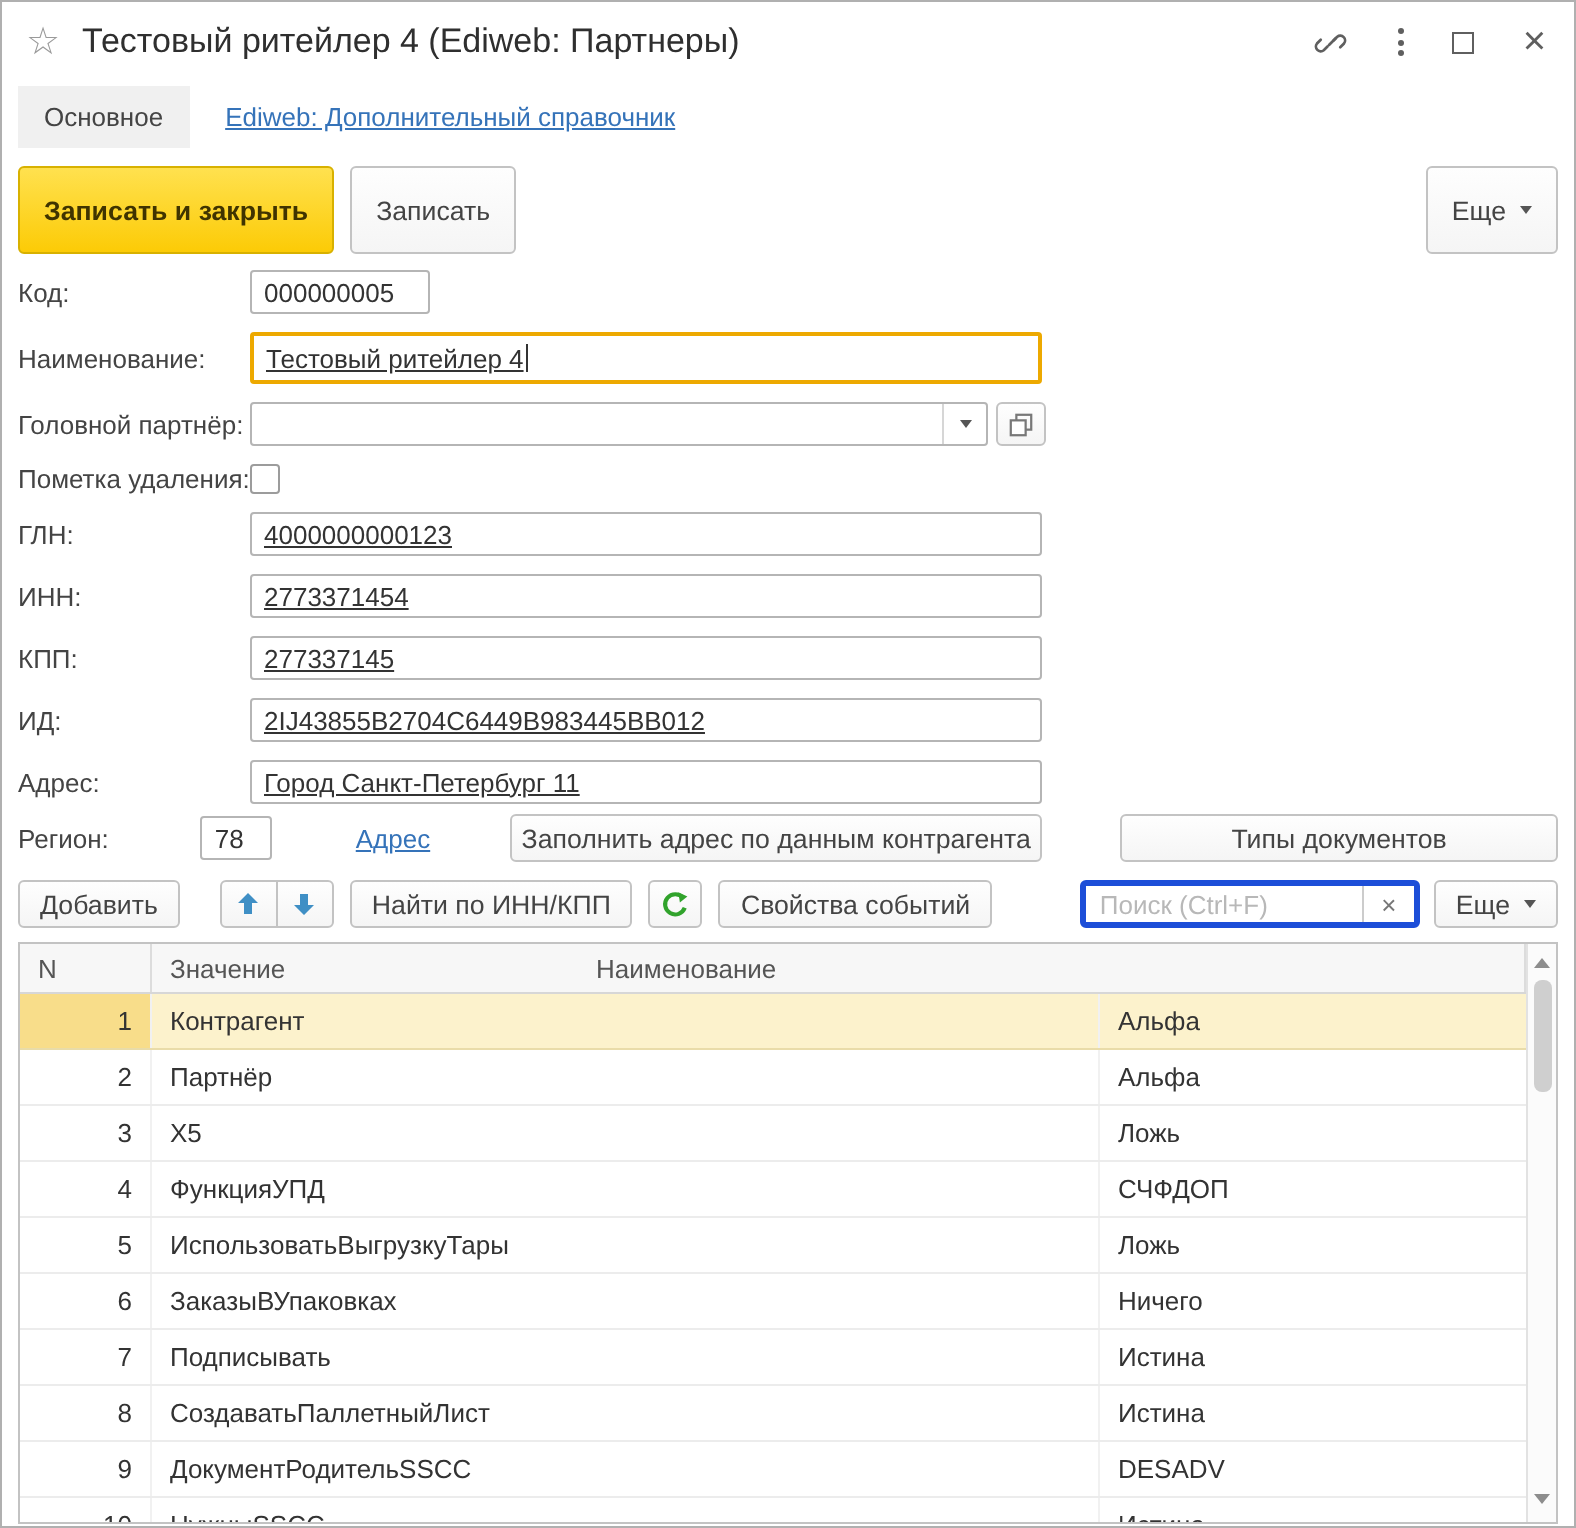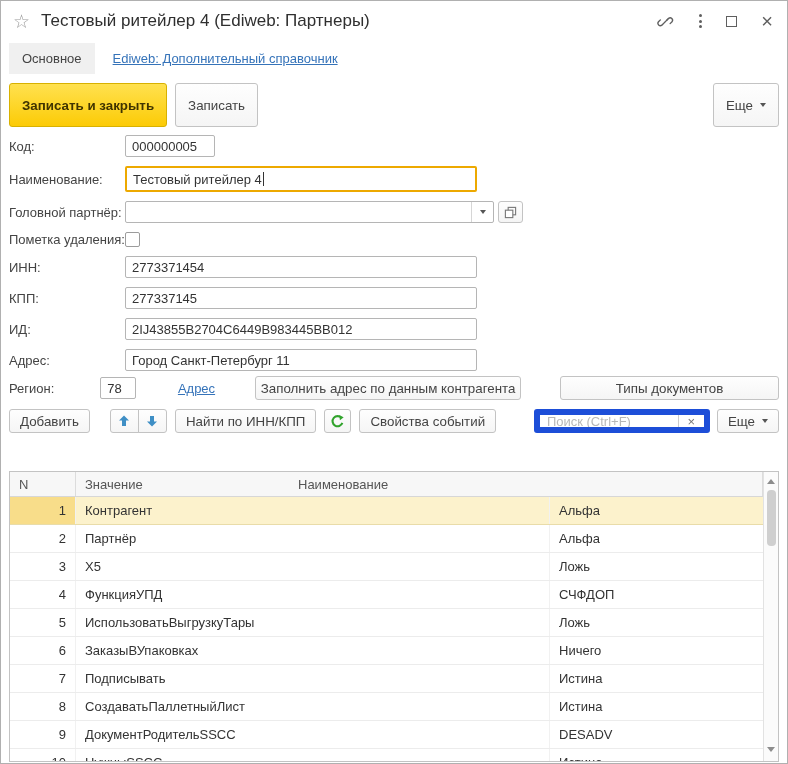--- a/index.html
+++ b/index.html
@@ -46,21 +46,21 @@
 
   
   .formgrid { padding:4px 8px 0 8px; }
   .frow { display:flex; align-items:center; margin-bottom:9px; }
   .flabel { width:116px; flex:none; color:#444; }
   .field {
     height:22px; border:1px solid #b5b5b5; border-radius:2px; background:#fff;
     padding:0 6px; display:flex; align-items:center; color:#333; cursor:text;
   }
   .w-code { width:90px; }
-  .w-main { width:352px; }
+  .w-main { width:396px;text-decoration:underline; }
   .field-focused { border:2px solid #eda900; height:26px; }
   .caret { width:1px; height:14px; background:#333; margin-left:1px; }
   .combo { width:369px; height:22px; border:1px solid #b5b5b5; border-radius:2px; background:#fff; display:flex; cursor:pointer; }
   .combo-text { flex:1; }
   .combo-arrow { width:22px; border-left:1px solid #d6d6d6; display:flex; align-items:center; justify-content:center; }
   .open-btn { width:25px; height:22px; margin-left:4px; padding:0; }
   .checkbox { width:15px; height:15px; border:1px solid #9c9c9c; border-radius:2px; background:#fff; cursor:pointer; }
 
   
   .regionrow { display:flex; align-items:center; padding:5px 8px 0 8px;gap:30px; }
@@ -73,21 +73,21 @@
   .toolbar { display:flex; align-items:center; padding:9px 8px; }
   .arrow-group { display:flex; margin-left:20px; }
   .arrow-group .btn { width:29px; padding:0; }
   .arrow-group .btn:first-child { border-radius:3px 0 0 3px; }
   .arrow-group .btn:last-child { border-radius:0 3px 3px 0; margin-left:-1px; }
   .btn-find { margin-left:8px; }
   .btn-refresh { margin-left:8px; width:27px; padding:0; }
   .btn-props { margin-left:8px; }
   .search-group {
     margin-left:auto; display:flex; align-items:center; height:24px;
-    border:6px solid #1d4ed8; border-radius:3px; background:#fff; overflow:hidden;
+    border:3px solid #1d4ed8; border-radius:3px; background:#fff; overflow:hidden;
   }
   .search-group input {
     border:none; outline:none; width:138px; padding:0 7px; font:13px "Liberation Sans",sans-serif; color:#333;
   }
   .search-group input::placeholder { color:#b8b8b8; }
   .clear-btn { width:26px; height:100%; border-left:1px solid #ccc; display:flex; align-items:center; justify-content:center; color:#777; font-size:13px; cursor:pointer; background:#fff; }
   .btn-more2 { margin-left:7px; }
 
   
   .tablewrap { position:absolute; left:8px; right:8px; top:470px; bottom:1px; border:1px solid #c3c3c3; background:#fff; overflow:hidden; }
@@ -187,20 +187,26 @@
         <rect x="1.5" y="4.5" width="8" height="8" fill="#fff" stroke="#787878" stroke-width="1.2"></rect>
       </svg>
     </button>
   </div>
 
   <div class="frow">
     <div class="flabel">Пометка удаления:</div>
     <div class="checkbox"></div>
   </div>
 
+  <div class="frow">
+    <div class="flabel">ГЛН:</div>
+    <div class="field w-main">
+        <span>4000000000123</span>
+      </div>
+  </div>
 
   <div class="frow">
     <div class="flabel">ИНН:</div>
     <div class="field w-main">
         <span>2773371454</span>
       </div>
   </div>
 
   <div class="frow">
     <div class="flabel">КПП:</div>

